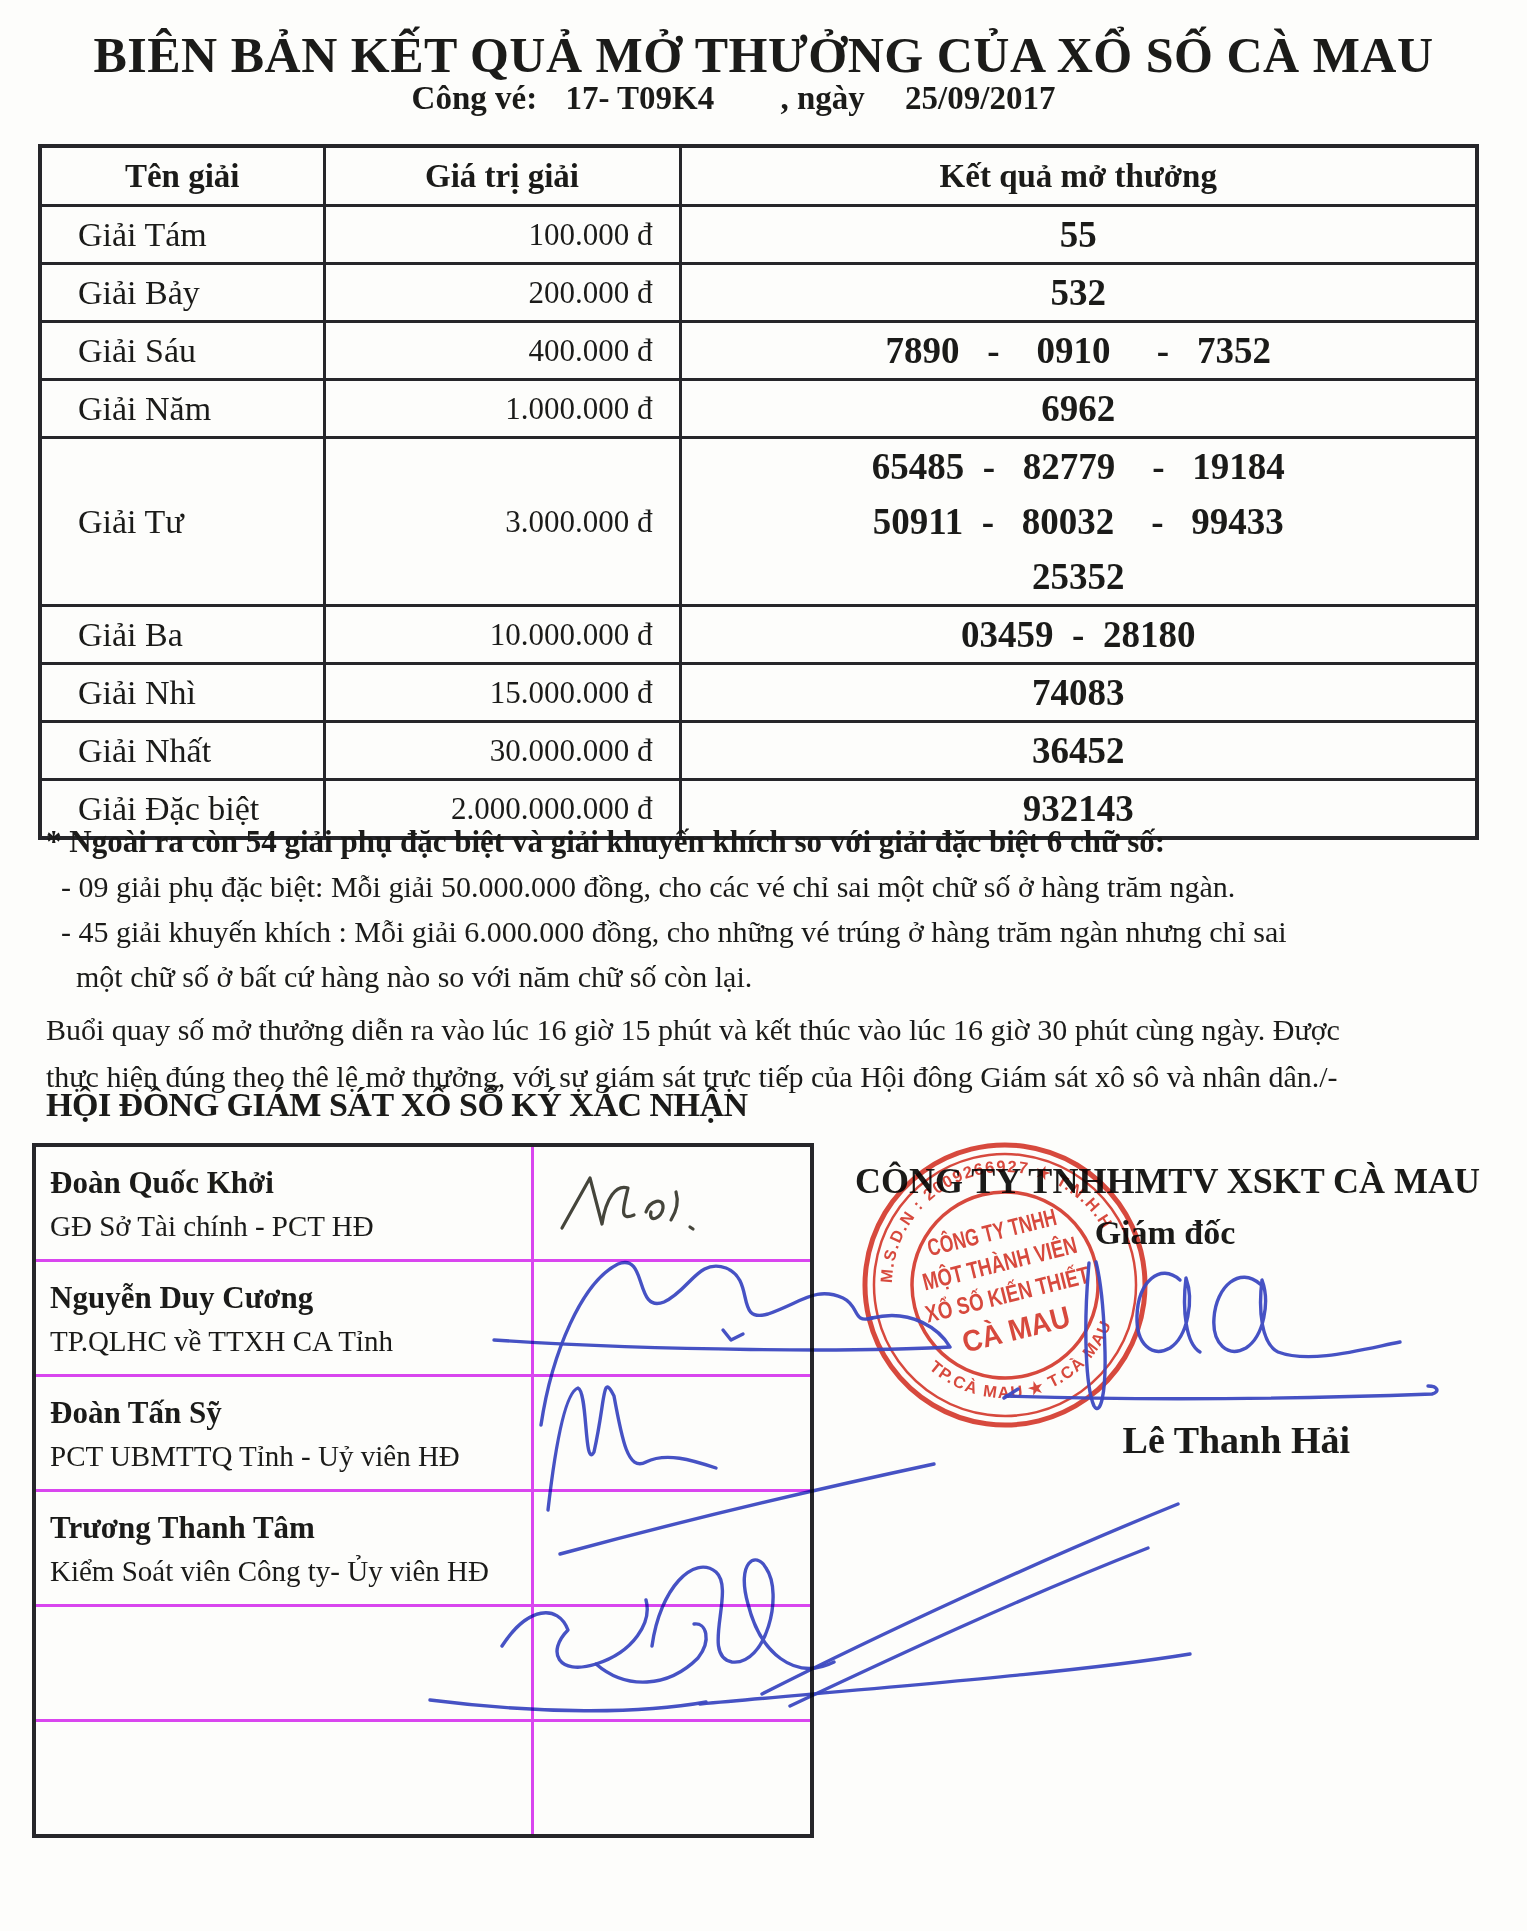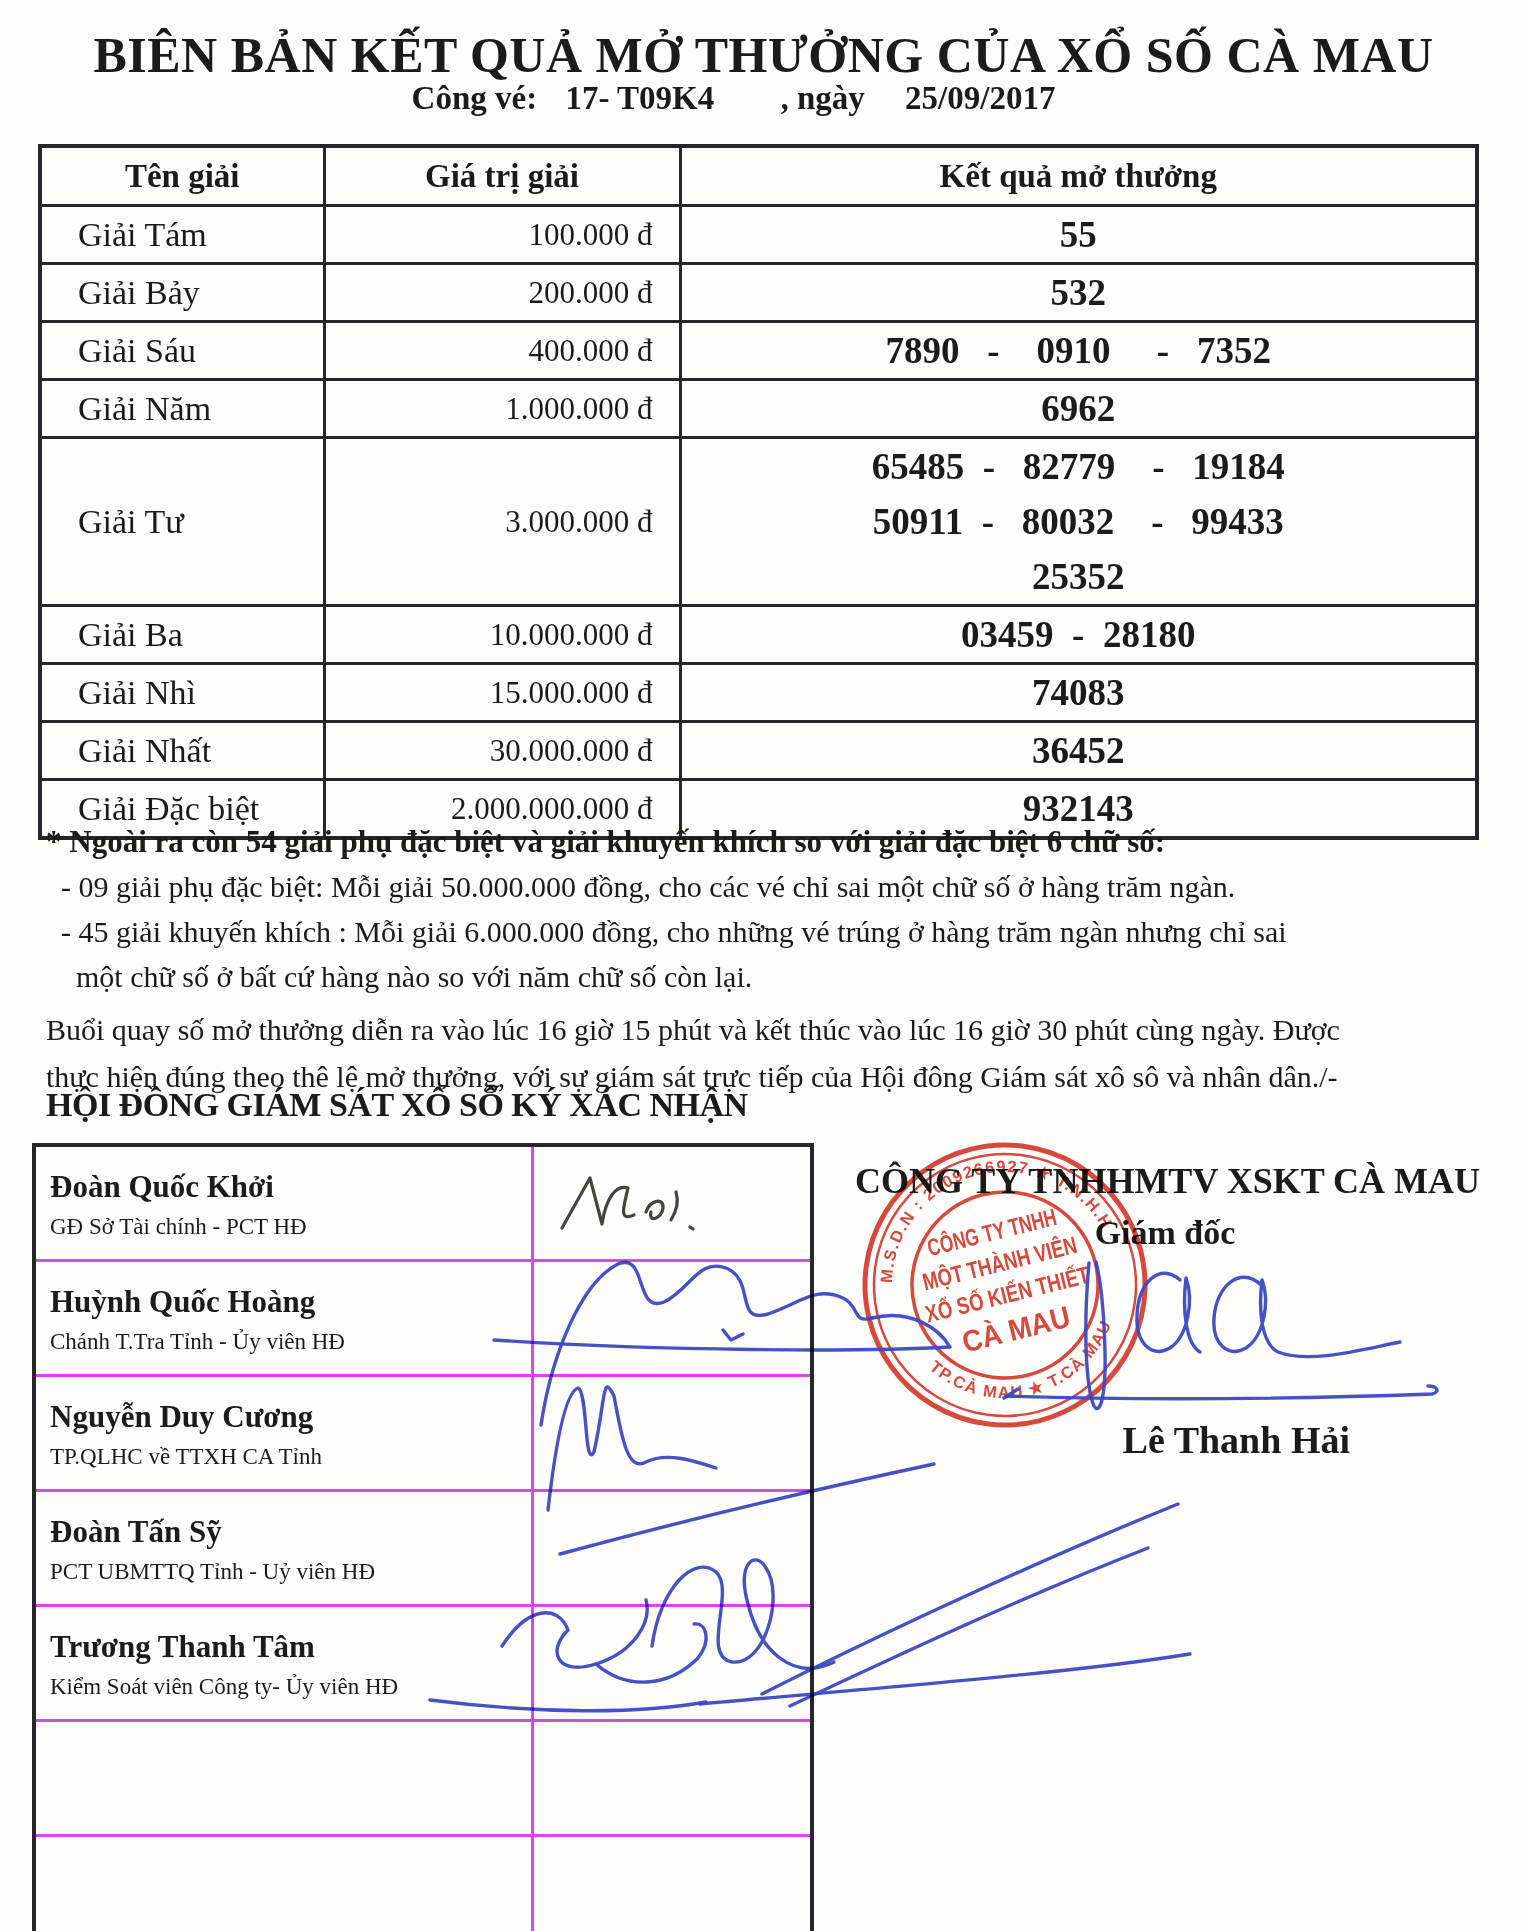--- a/index.html
+++ b/index.html
@@ -44,21 +44,21 @@
     position:absolute;left:46px;top:1086px;
     font-size:34px;font-weight:bold;letter-spacing:-.5px;white-space:nowrap;
   }
   .sigtable{
     position:absolute;left:32px;top:1143px;width:778px;
     border:4px solid #26262a;table-layout:fixed;
   }
   .sigtable td{border:3px solid #d946ef;height:104px;vertical-align:middle;padding:0;}
   .sig-left{padding:4px 6px 4px 14px !important;}
   .sig-name{font-size:31px;font-weight:bold;line-height:1.5;white-space:nowrap;}
-  .sig-role{font-size:23px;line-height:1.35;white-space:nowrap;}
+  .sig-role{font-size:29px;line-height:1.35;white-space:nowrap;}
   
   .company-name{
     position:absolute;left:855px;top:1160px;width:620px;text-align:center;
     font-size:36px;font-weight:bold;white-space:nowrap;
   }
   .director-title{
     position:absolute;left:1000px;top:1214px;width:330px;text-align:center;
     font-size:34px;font-weight:bold;
   }
   .director-name{
@@ -212,27 +212,20 @@
     <tbody>
 
         <tr>
           <td class="sig-left">
             <div class="sig-name">Đoàn Quốc Khởi</div>
             <div class="sig-role">GĐ Sở Tài chính - PCT HĐ</div>
           </td>
           <td class="sig-right"></td>
         </tr>
 
-        <tr>
-          <td class="sig-left">
-            <div class="sig-name">Huỳnh Quốc Hoàng</div>
-            <div class="sig-role">Chánh T.Tra Tỉnh - Ủy viên HĐ</div>
-          </td>
-          <td class="sig-right"></td>
-        </tr>
 
         <tr>
           <td class="sig-left">
             <div class="sig-name">Nguyễn Duy Cương</div>
             <div class="sig-role">TP.QLHC về TTXH CA Tỉnh</div>
           </td>
           <td class="sig-right"></td>
         </tr>
 
         <tr>

